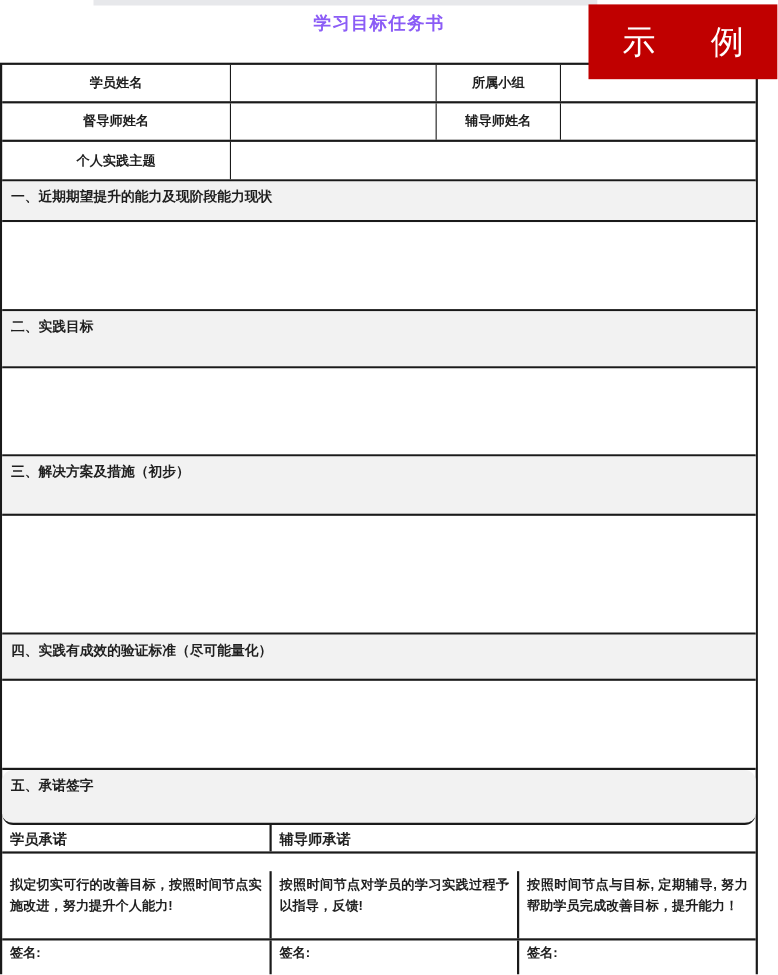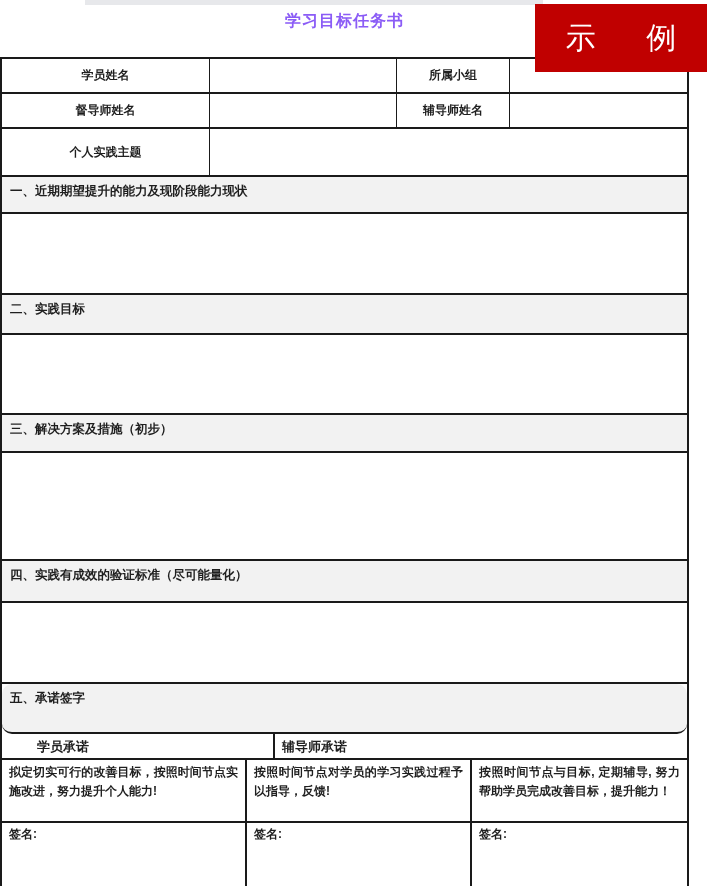--- a/index.html
+++ b/index.html
@@ -23,39 +23,39 @@
     background:var(--badge-bg);color:var(--badge-fg);z-index:10;
     display:flex;align-items:center;justify-content:center;}
   .badge-text{font-size:30px;font-weight:normal;word-spacing:42px;white-space:pre;}
 
   .doc{position:absolute;left:0;top:57px;width:689px;border:2px solid var(--border);
     background:#ffffff;font-weight:bold;}
 
   .row{display:grid;border-bottom:2px solid var(--border);}
   .info-row{grid-template-columns:208px 187px 113px 1fr;}
   .info-row3{grid-template-columns:208px 1fr;}
-  .r1{height:35px;}.r2{height:35px;}.r3{height:48px;}
+  .r1{height:35px;}.r2{height:35px;}.r3{height:36px;}
   .cell{border-right:1px solid var(--border);display:flex;align-items:center;
     justify-content:center;font-size:12px;overflow:hidden;}
   .cell.last{border-right:none;}
   .cell.value{justify-content:flex-start;padding-left:6px;}
 
   .sec-header{background:var(--section-bg);border-bottom:2px solid var(--border);
     font-size:12.5px;padding:6px 0 4px 8px;overflow:hidden;}
   .sec-content{background:#ffffff;border-bottom:2px solid var(--border);
     font-size:12px;padding:4px 8px;overflow:hidden;}
   .h1{height:37px;}.c1{height:81px;}
-  .h2{height:40px;}.c2{height:80px;}
-  .h3{height:38px;}.c3{height:108px;}
+  .h2{height:52px;}.c2{height:80px;}
+  .h3{height:54px;}.c3{height:108px;}
   .h4{height:42px;}.c4{height:81px;}
   .h5{height:50px;border-bottom:2px solid var(--border);border-radius:10px;}
 
   .commit-row{display:grid;grid-template-columns:245px 225px 1fr;}
-  .commit-head{height:26px;border-bottom:2px solid var(--border);padding-left:28px;}
-  .commit-body{height:63px;border-bottom:2px solid var(--border);}
+  .commit-head{height:26px;border-bottom:2px solid var(--border);}
+  .commit-body{height:63px;border-bottom:2px solid var(--border);margin-top:16px;}
   .commit-sign{height:75px;}
   .ccell{border-right:2px solid var(--border);overflow:hidden;padding:3px 7px 0 7px;}
   .ccell.last{border-right:none;}
   .commit-head .ccell{font-size:13px;font-weight:bold;padding-top:4px;}
   .commit-body .ccell{font-size:12px;line-height:19px;text-align:justify;}
   .commit-sign .ccell{font-size:12px;}
 </style>
 </head>
 <body>
 

